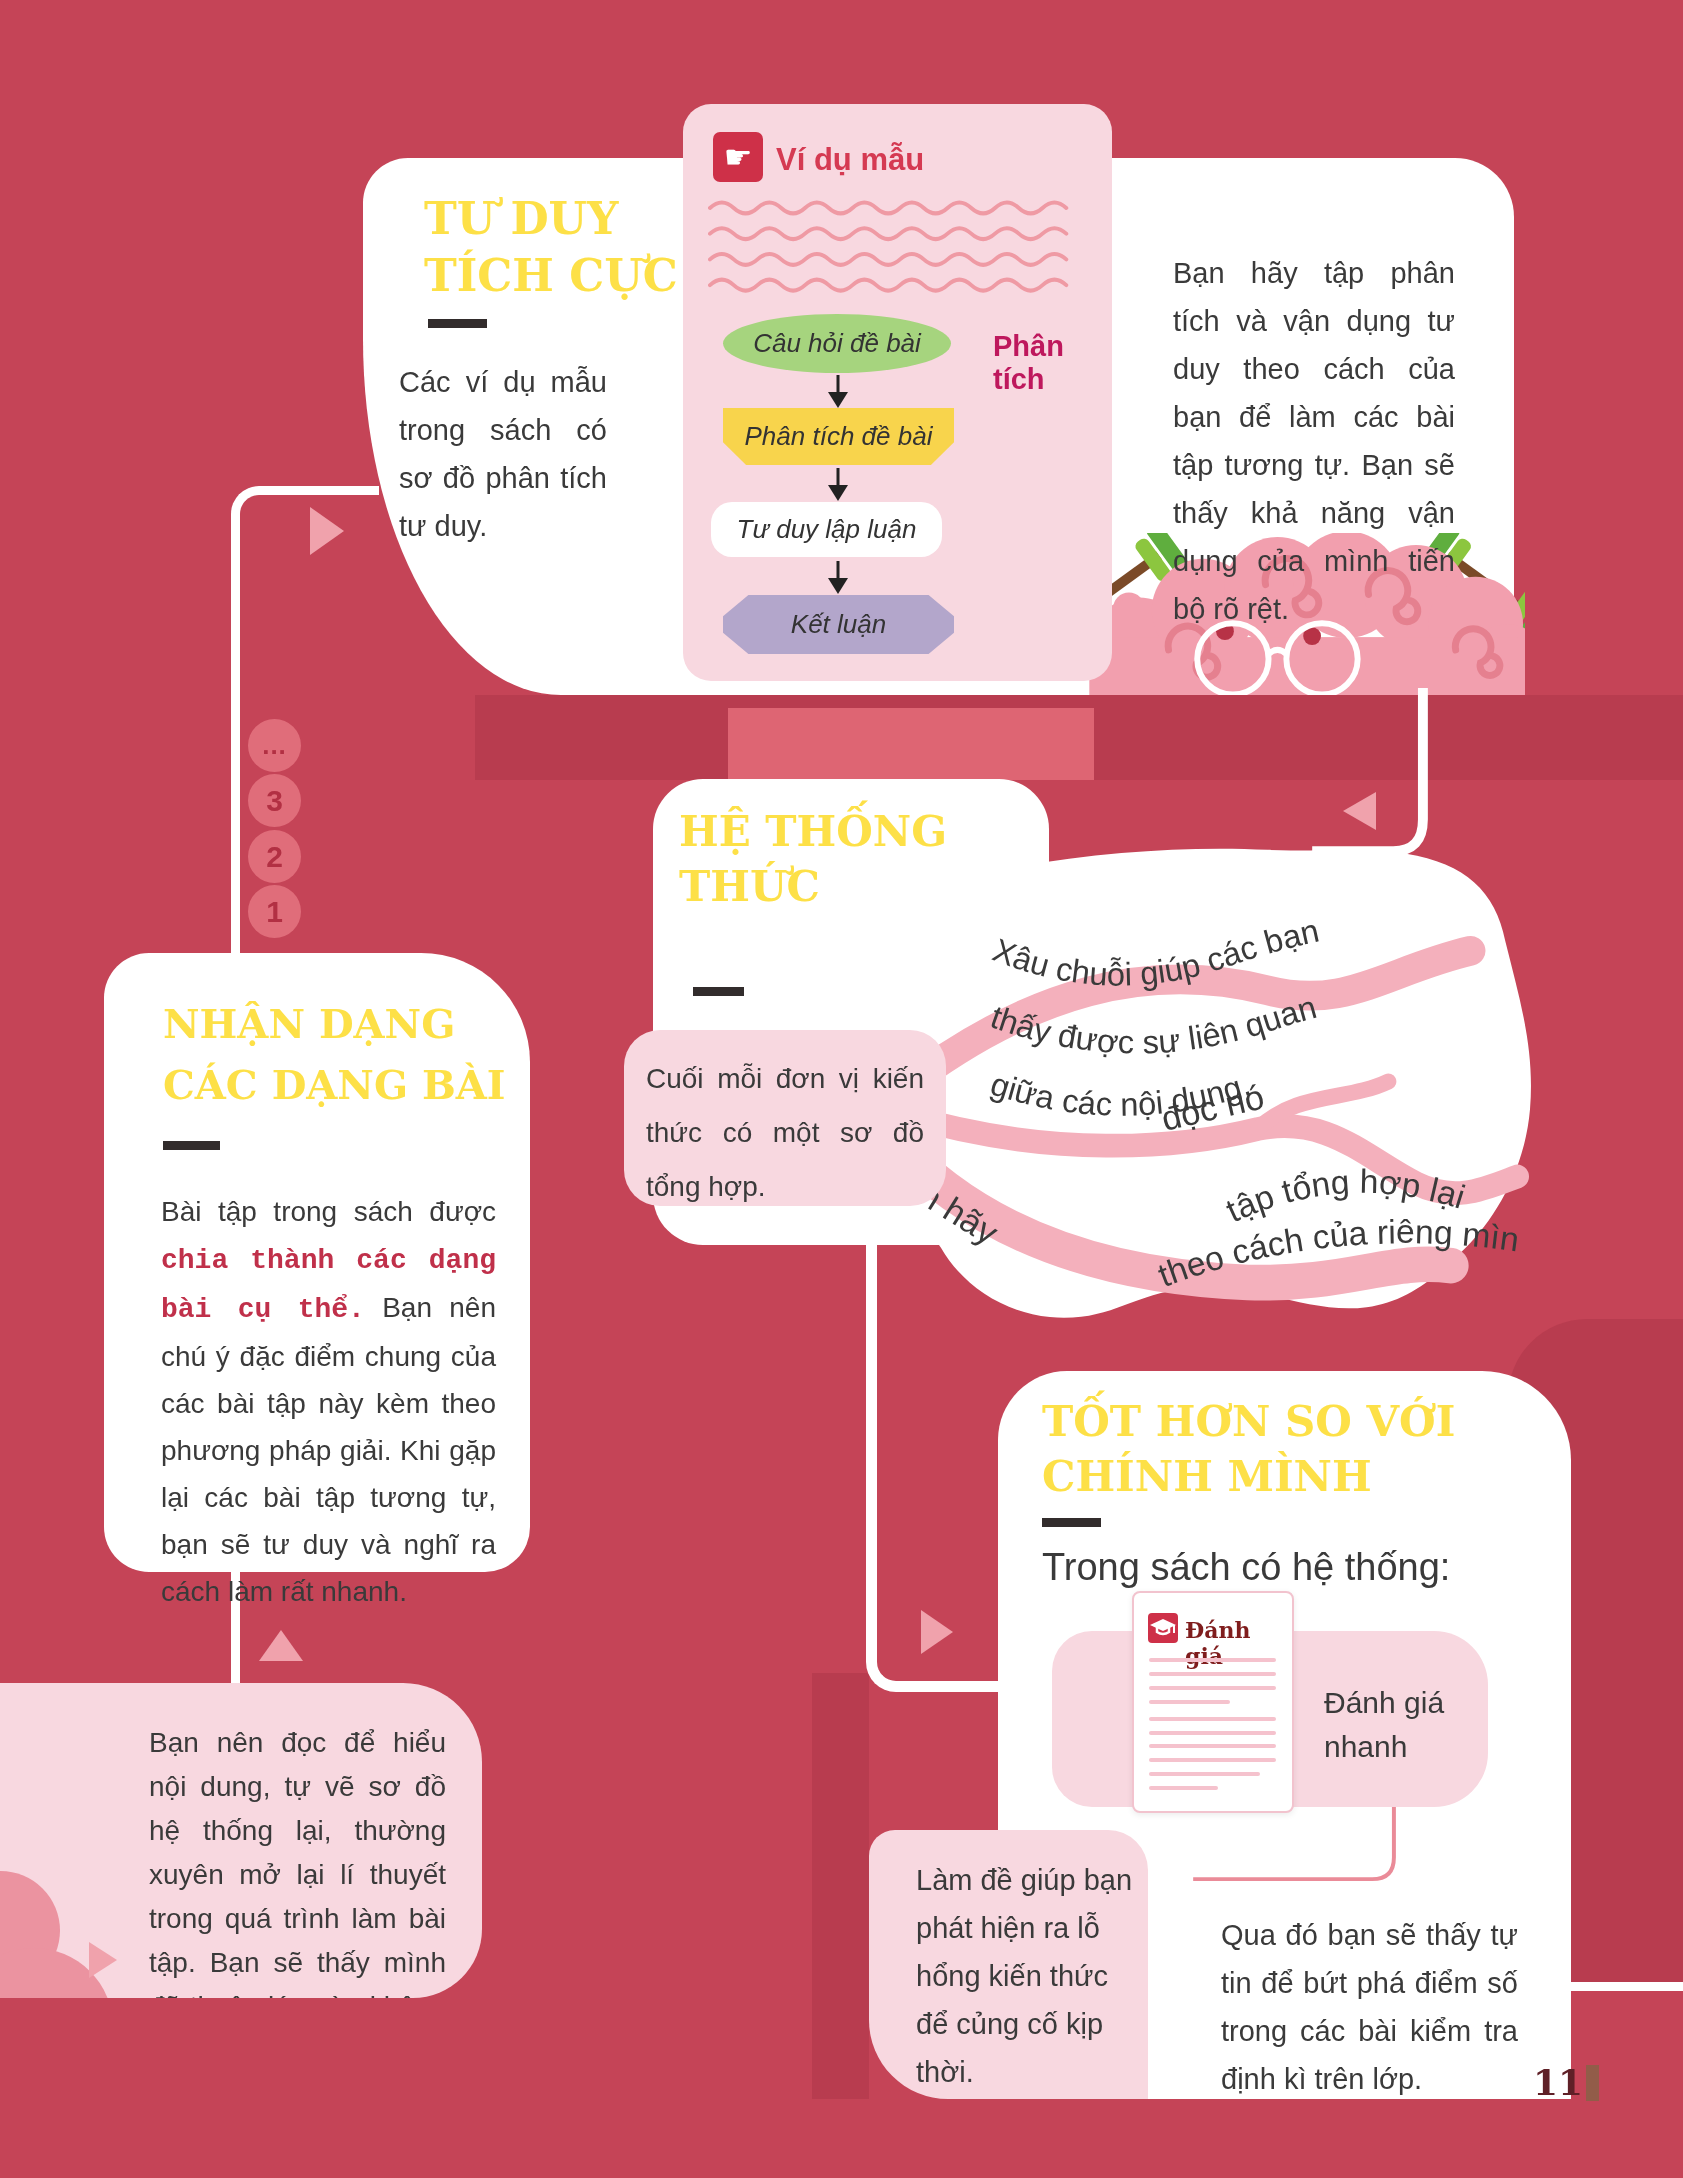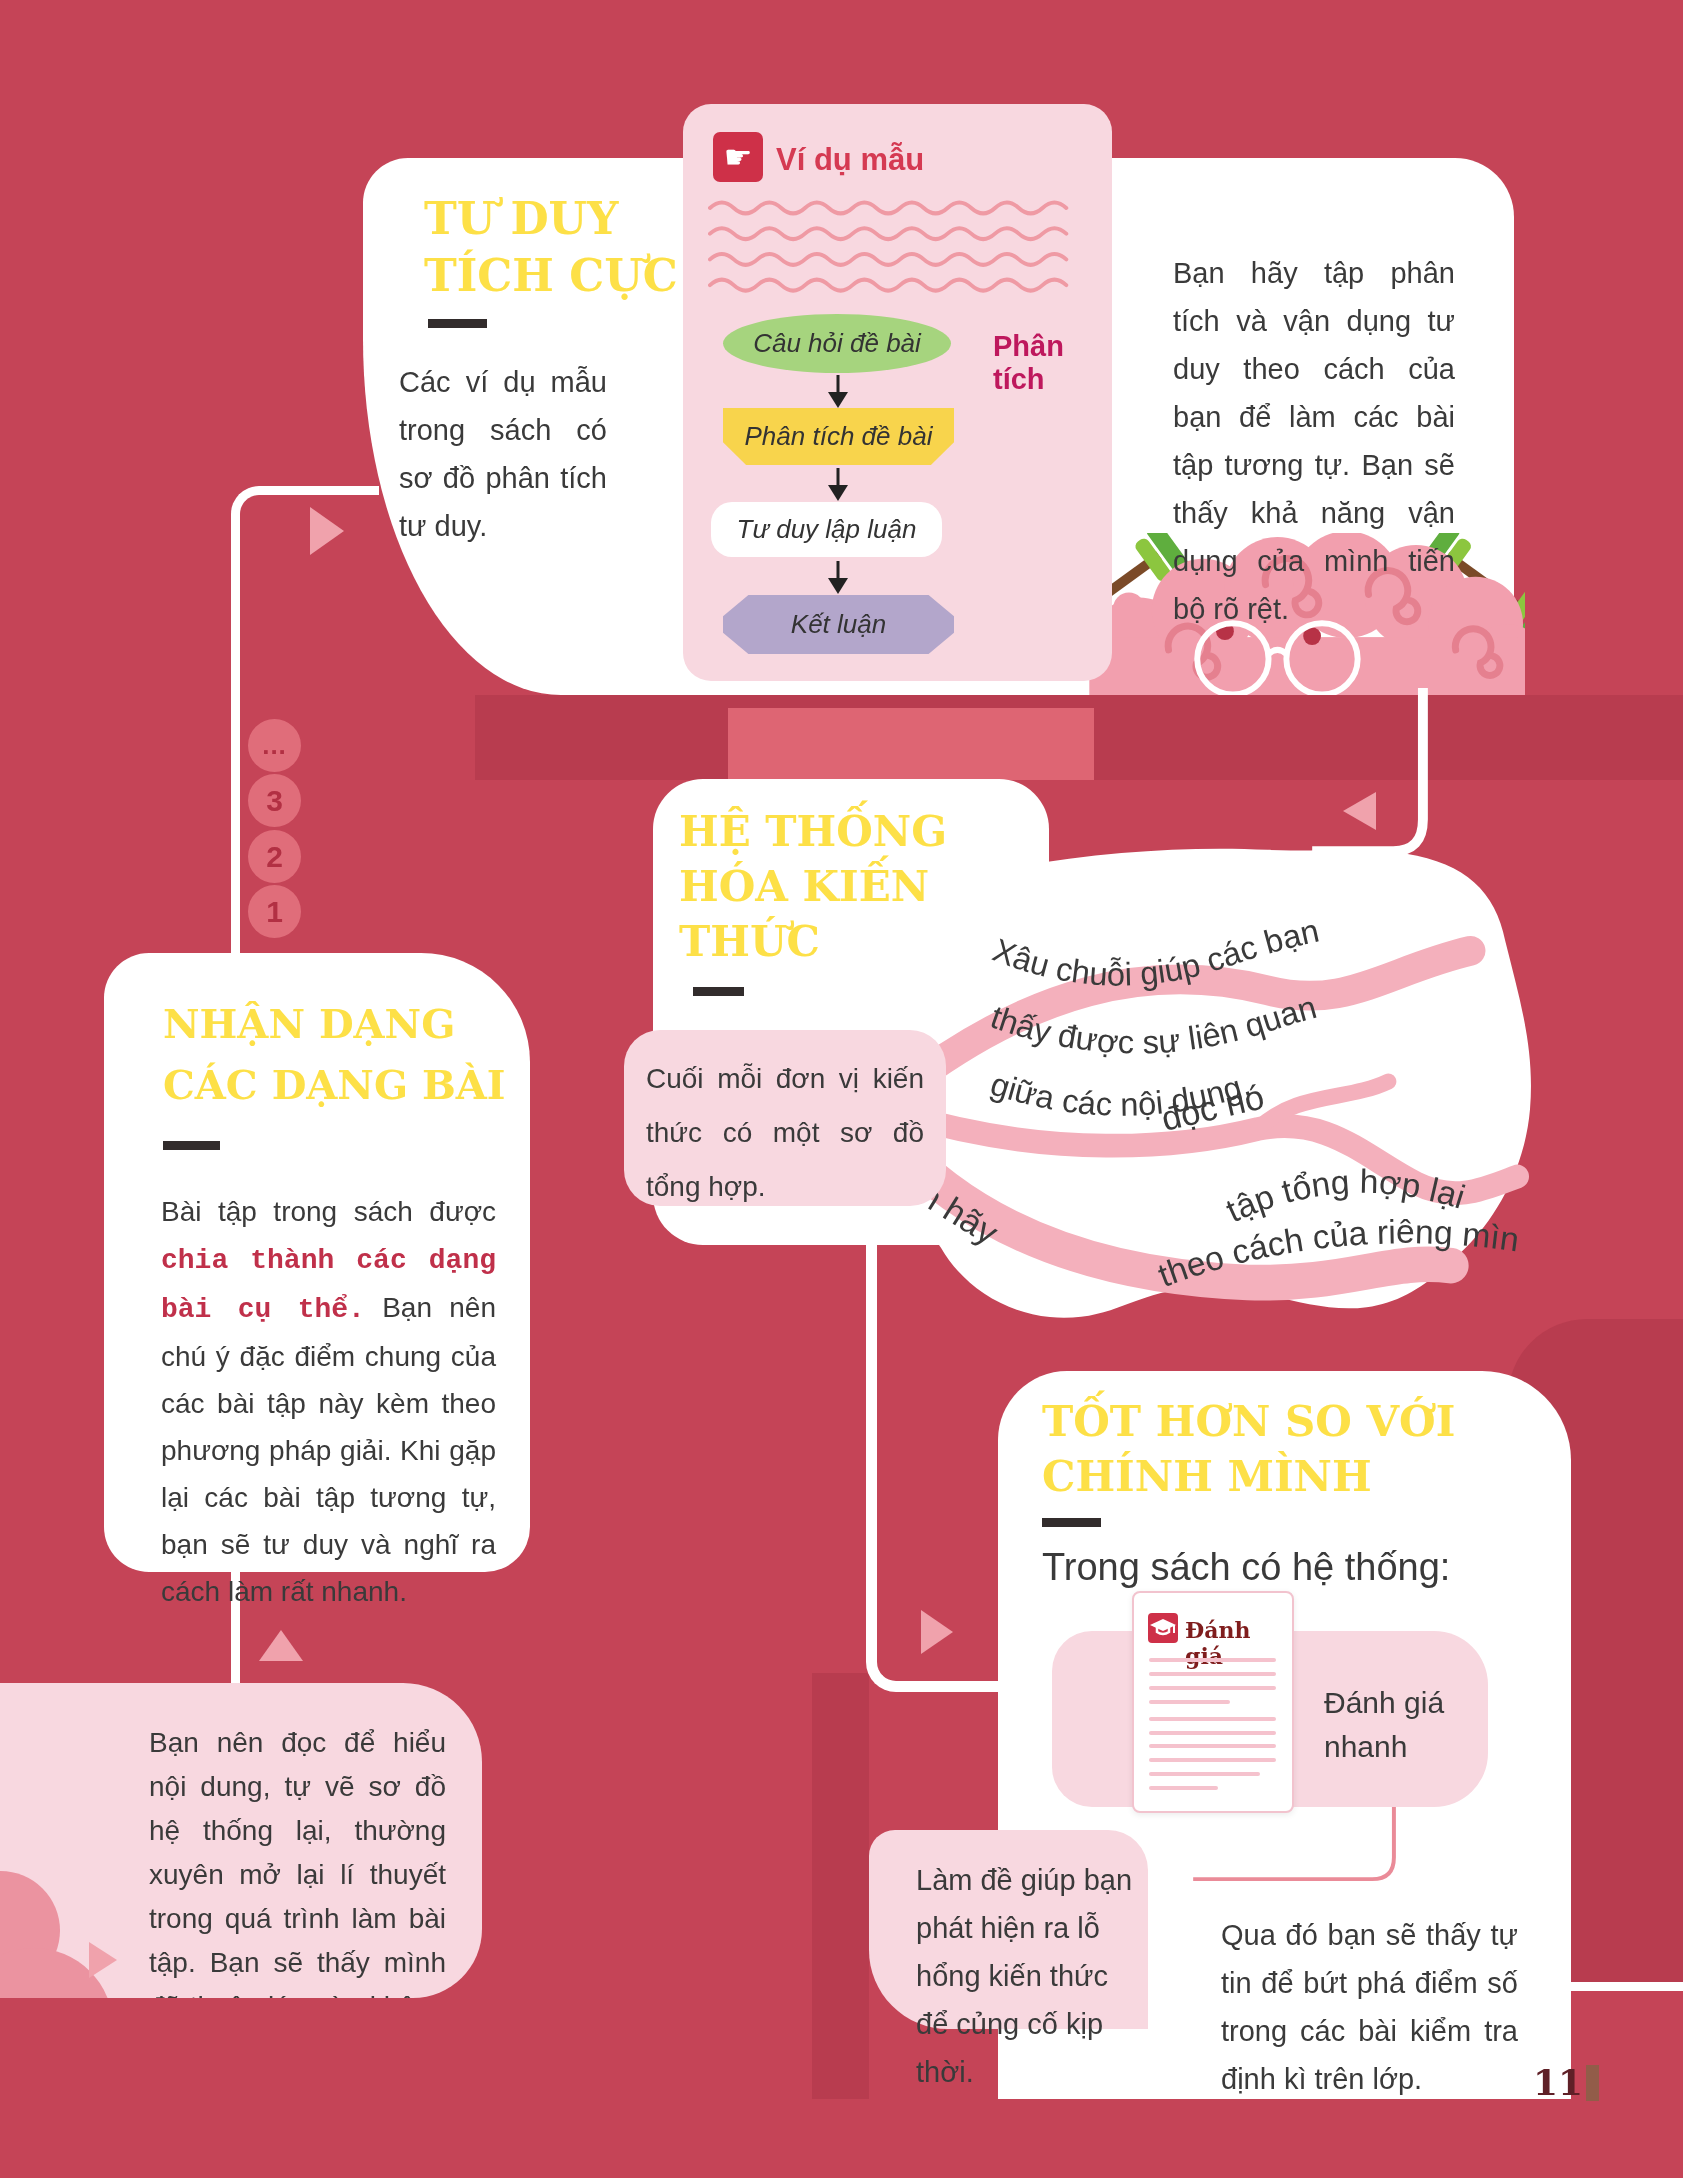--- a/index.html
+++ b/index.html
@@ -169,21 +169,20 @@
       <text><textPath href="#arc3">giữa các nội dung.</textPath></text>
       <text font-size="34"><textPath href="#arc4">tập tổng hợp lại</textPath></text>
       <text font-size="34"><textPath href="#arc5">theo cách của riêng mình</textPath></text>
       <text font-size="35" transform="translate(52,352) rotate(32)">bạn hãy</text>
       <text font-size="35" transform="translate(336,302) rotate(-13)">đọc nó</text>
     </g>
   </svg>
 
   <div class="abs slab" style="left:679px;top:804px;font-size:42px;line-height:55px;">
     <div>HỆ THỐNG</div>
-    <div>HÓA KIẾN</div>
     <div>THỨC</div>
   </div>
   <div class="abs underline" style="left:693px;top:987px;width:51px;"></div>
 
   <div class="abs pinkbg justify" style="left:624px;top:1030px;width:278px;height:132px;border-radius:36px;padding:22px;font-size:28px;line-height:54px;">Cuối mỗi đơn vị kiến thức có một sơ đồ tổng hợp.</div>
 
   <div class="abs white" style="left:104px;top:953px;width:426px;height:619px;border-radius:45px 109px 45px 45px;"></div>
   <div class="abs slab" style="left:163px;top:993px;font-size:40px;line-height:61px;">
     <div>NHẬN DẠNG</div>
     <div>CÁC DẠNG BÀI</div>
@@ -231,21 +230,21 @@
     <div class="doc-line" style="left:15px;top:179px;width:111px;"></div>
     <div class="doc-line" style="left:15px;top:193px;width:69px;"></div>
   </div>
 
   <svg class="abs" style="left:1188px;top:1802px;" width="218" height="89" viewBox="0 0 220 90">
     <path d="M208,5 V56 Q208,78 186,78 H5" stroke="#ea8b98" stroke-width="4" fill="none"></path>
   </svg>
 
   <div class="abs justify" style="left:1221px;top:1911px;width:297px;font-size:29px;line-height:48px;">Qua đó bạn sẽ thấy tự tin để bứt phá điểm số trong các bài kiểm tra định kì trên lớp.</div>
 
-  <div class="abs pinkbg" style="left:869px;top:1830px;width:279px;height:199px;border-radius:26px 40px 0 79px;">
+  <div class="abs pinkbg" style="left:869px;top:1830px;width:279px;height:269px;border-radius:26px 40px 0 79px;">
     <div class="abs" style="left:47px;top:26px;width:220px;font-size:29px;line-height:48px;">Làm đề giúp bạn phát hiện ra lỗ hổng kiến thức để củng cố kịp thời.</div>
   </div>
 
   <div class="abs" style="left:1571px;top:1982px;width:112px;height:9px;background:#fff;"></div>
   <div class="abs" style="left:1533px;top:2061px;font-family:'DejaVu Serif',serif;font-weight:bold;font-size:36px;color:#5f2027;">11</div>
   <div class="abs" style="left:1586px;top:2065px;width:13px;height:36px;background:#925c49;"></div>
 
 </div>
 
 

